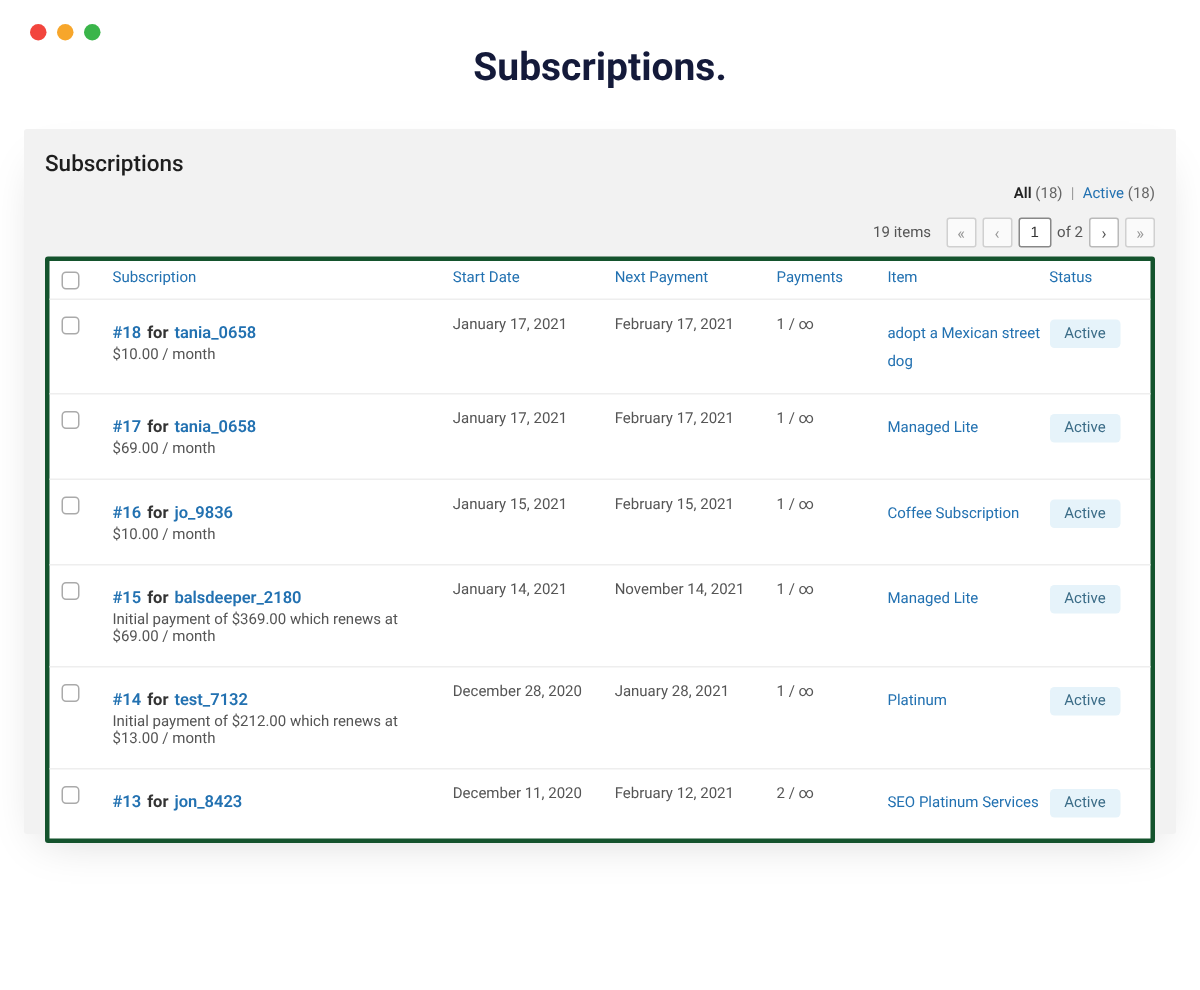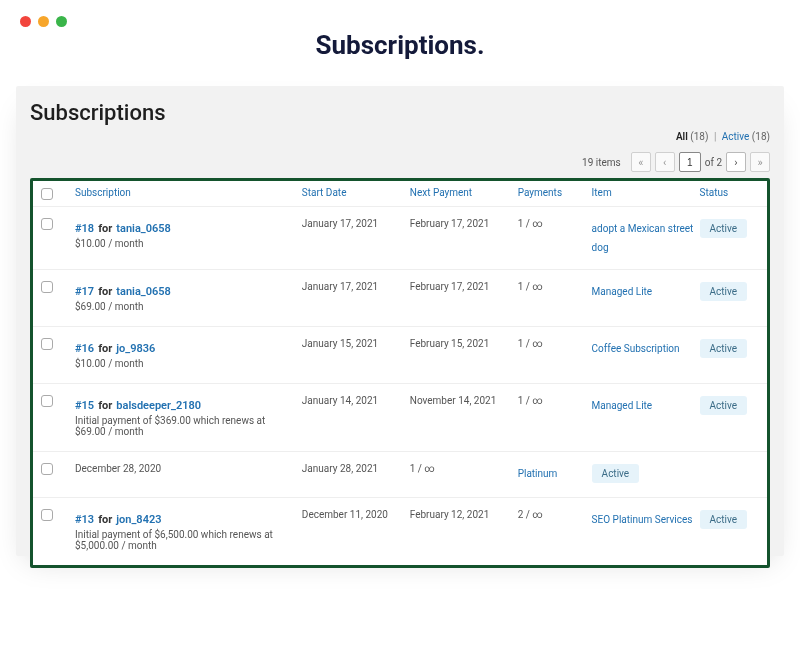--- a/index.html
+++ b/index.html
@@ -34,21 +34,21 @@
     margin: 0 16px 0 16px;
     background: #f2f2f2;
     border-radius: 2px;
     padding: 14px 14px 20px 14px;
     box-shadow: 0 14px 30px -12px rgba(0,0,0,0.18);
     height: 470px;
     position: relative;
   }
 
   .panel-heading {
-    font-size: 22px;
+    font-size: 15px;
     font-weight: 500;
     color: #1e1e1e;
     margin-bottom: 6px;
   }
   .filter-row {
     font-size: 10px;
     color: #555;
     margin-bottom: 10px;
     text-align: right;
   }
@@ -254,29 +254,30 @@
           <div class="check"></div>
           <div class="title-cell"><a class="order-link">#15</a> <span class="for">for</span> <a class="user-link">balsdeeper_2180</a><span class="price">Initial payment of $369.00 which renews at $69.00 / month</span></div>
           <div class="td">January 14, 2021</div>
           <div class="td">November 14, 2021</div>
           <div class="td">1 / ∞</div>
           <div><span class="item-link">Managed Lite</span></div>
           <div><span class="status-badge">Active</span></div>
         </div>
         <div class="trow">
           <div class="check"></div>
+          <div class="title-cell"><a class="order-link">#14</a> <span class="for">for</span> <a class="user-link">test_7132</a><span class="price">Initial payment of $212.00 which renews at $13.00 / month</span></div>
           <div class="td">December 28, 2020</div>
           <div class="td">January 28, 2021</div>
           <div class="td">1 / ∞</div>
           <div><span class="item-link">Platinum</span></div>
           <div><span class="status-badge">Active</span></div>
         </div>
         <div class="trow">
           <div class="check"></div>
-          <div class="title-cell"><a class="order-link">#13</a> <span class="for">for</span> <a class="user-link">jon_8423</a><span class="price">Initial payment of $6,500.00 which renews at $5,000.00 / month</span></div>
+          <div class="title-cell"><a class="order-link">#13</a> <span class="for">for</span> <a class="user-link">jon_8423</a></div>
           <div class="td">December 11, 2020</div>
           <div class="td">February 12, 2021</div>
           <div class="td">2 / ∞</div>
           <div><span class="item-link">SEO Platinum Services</span></div>
           <div><span class="status-badge">Active</span></div>
         </div>
       </div>
 
   </div>
 

